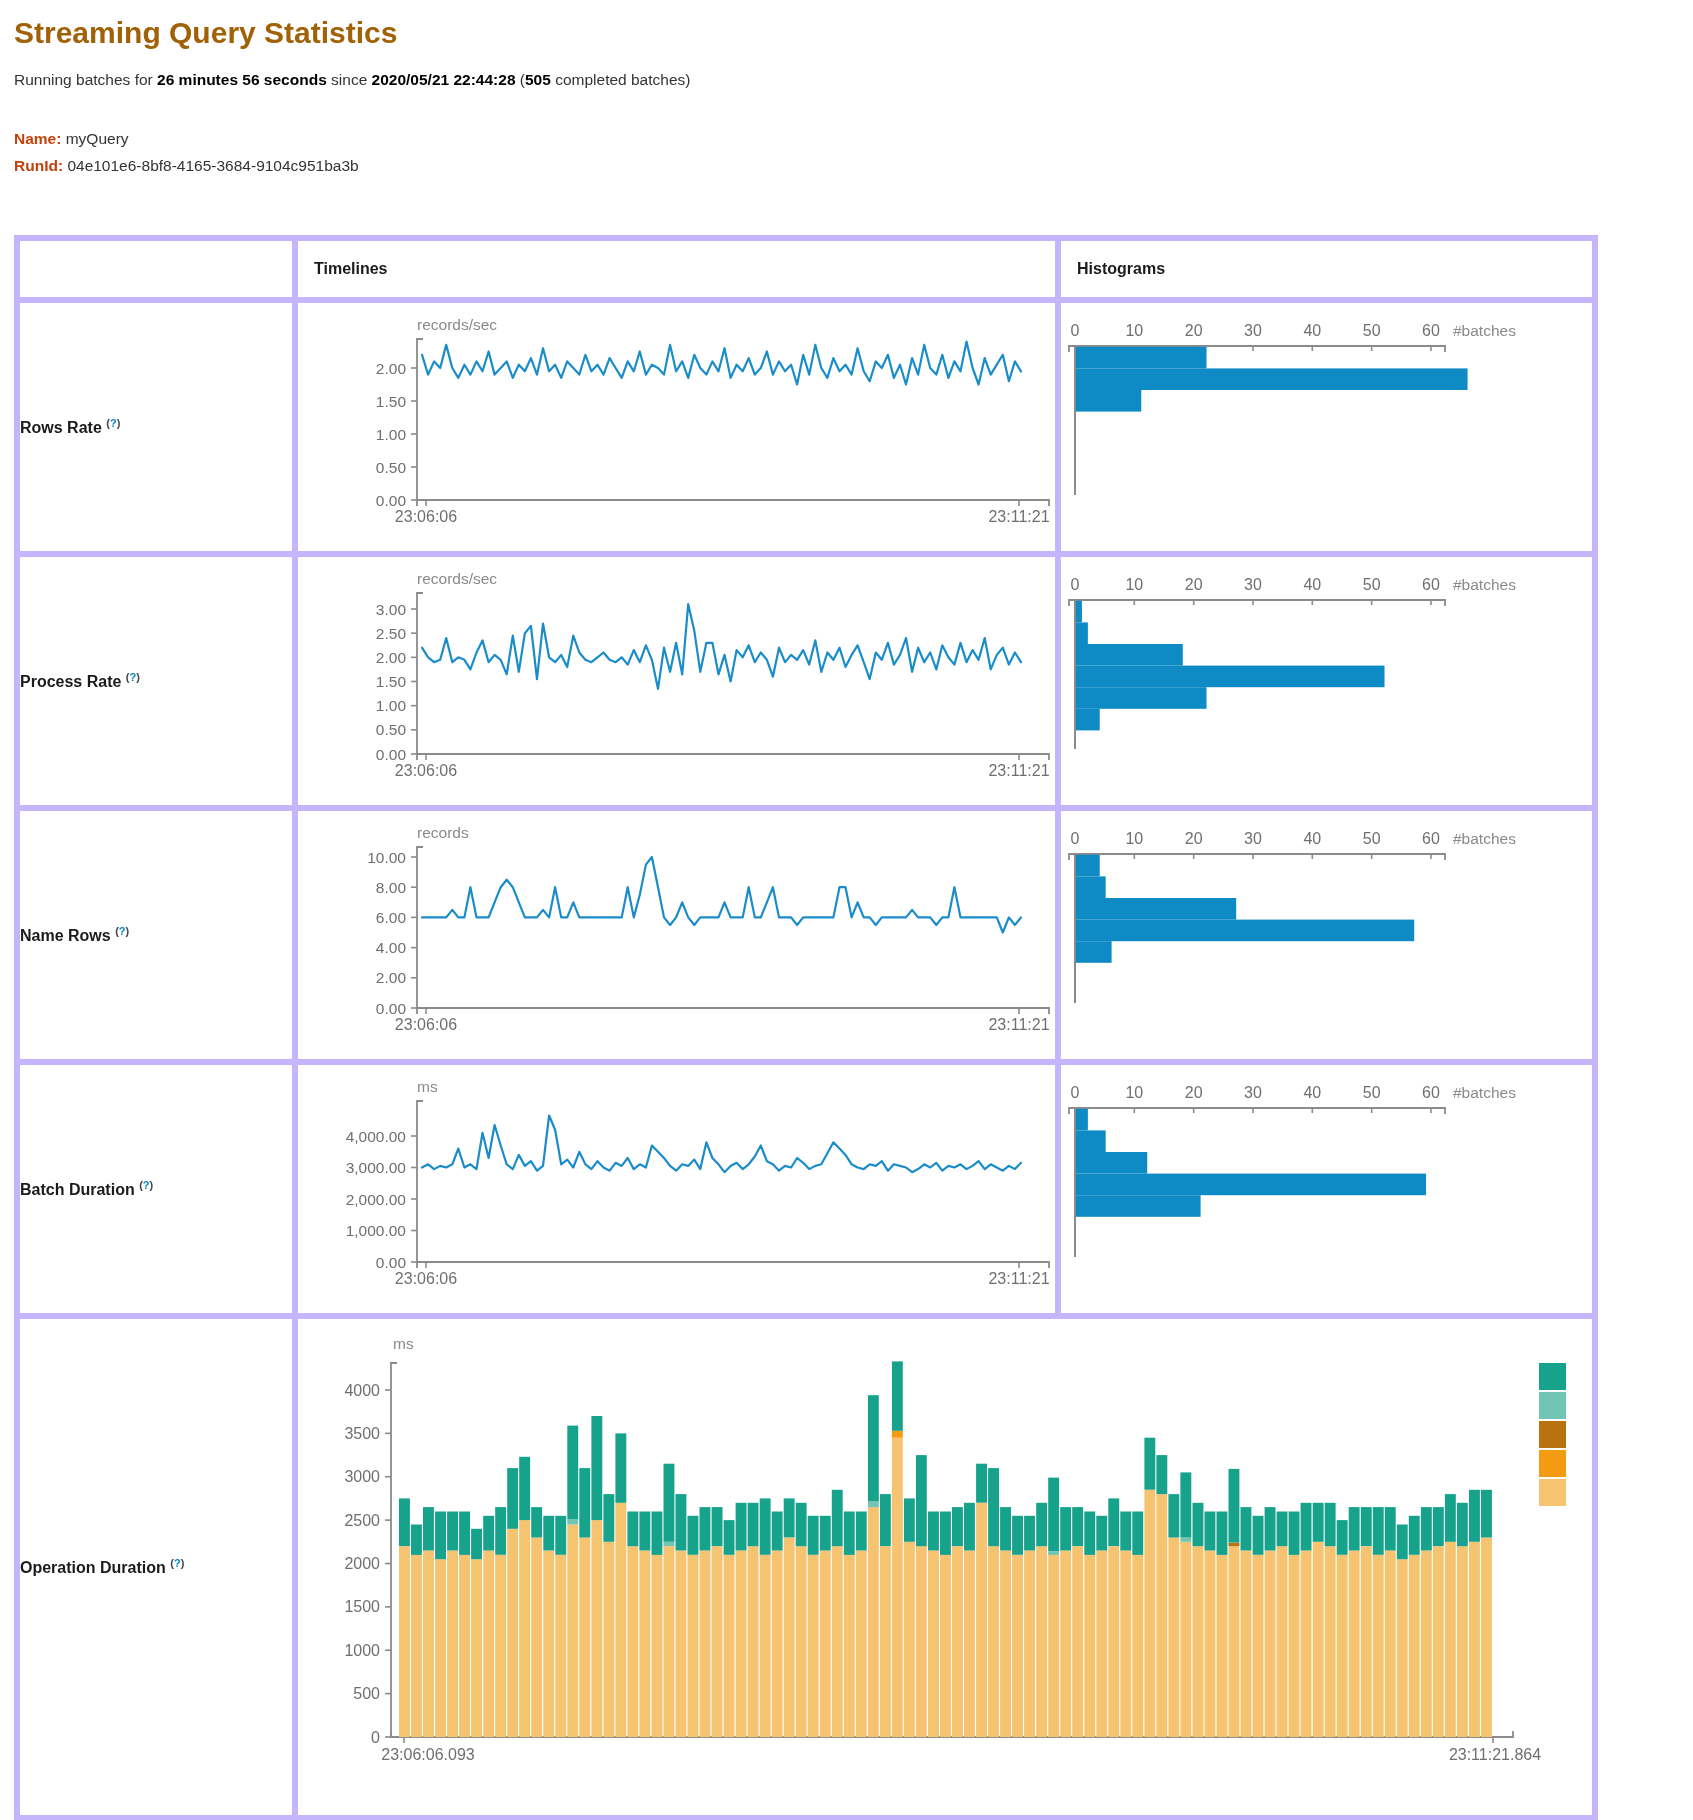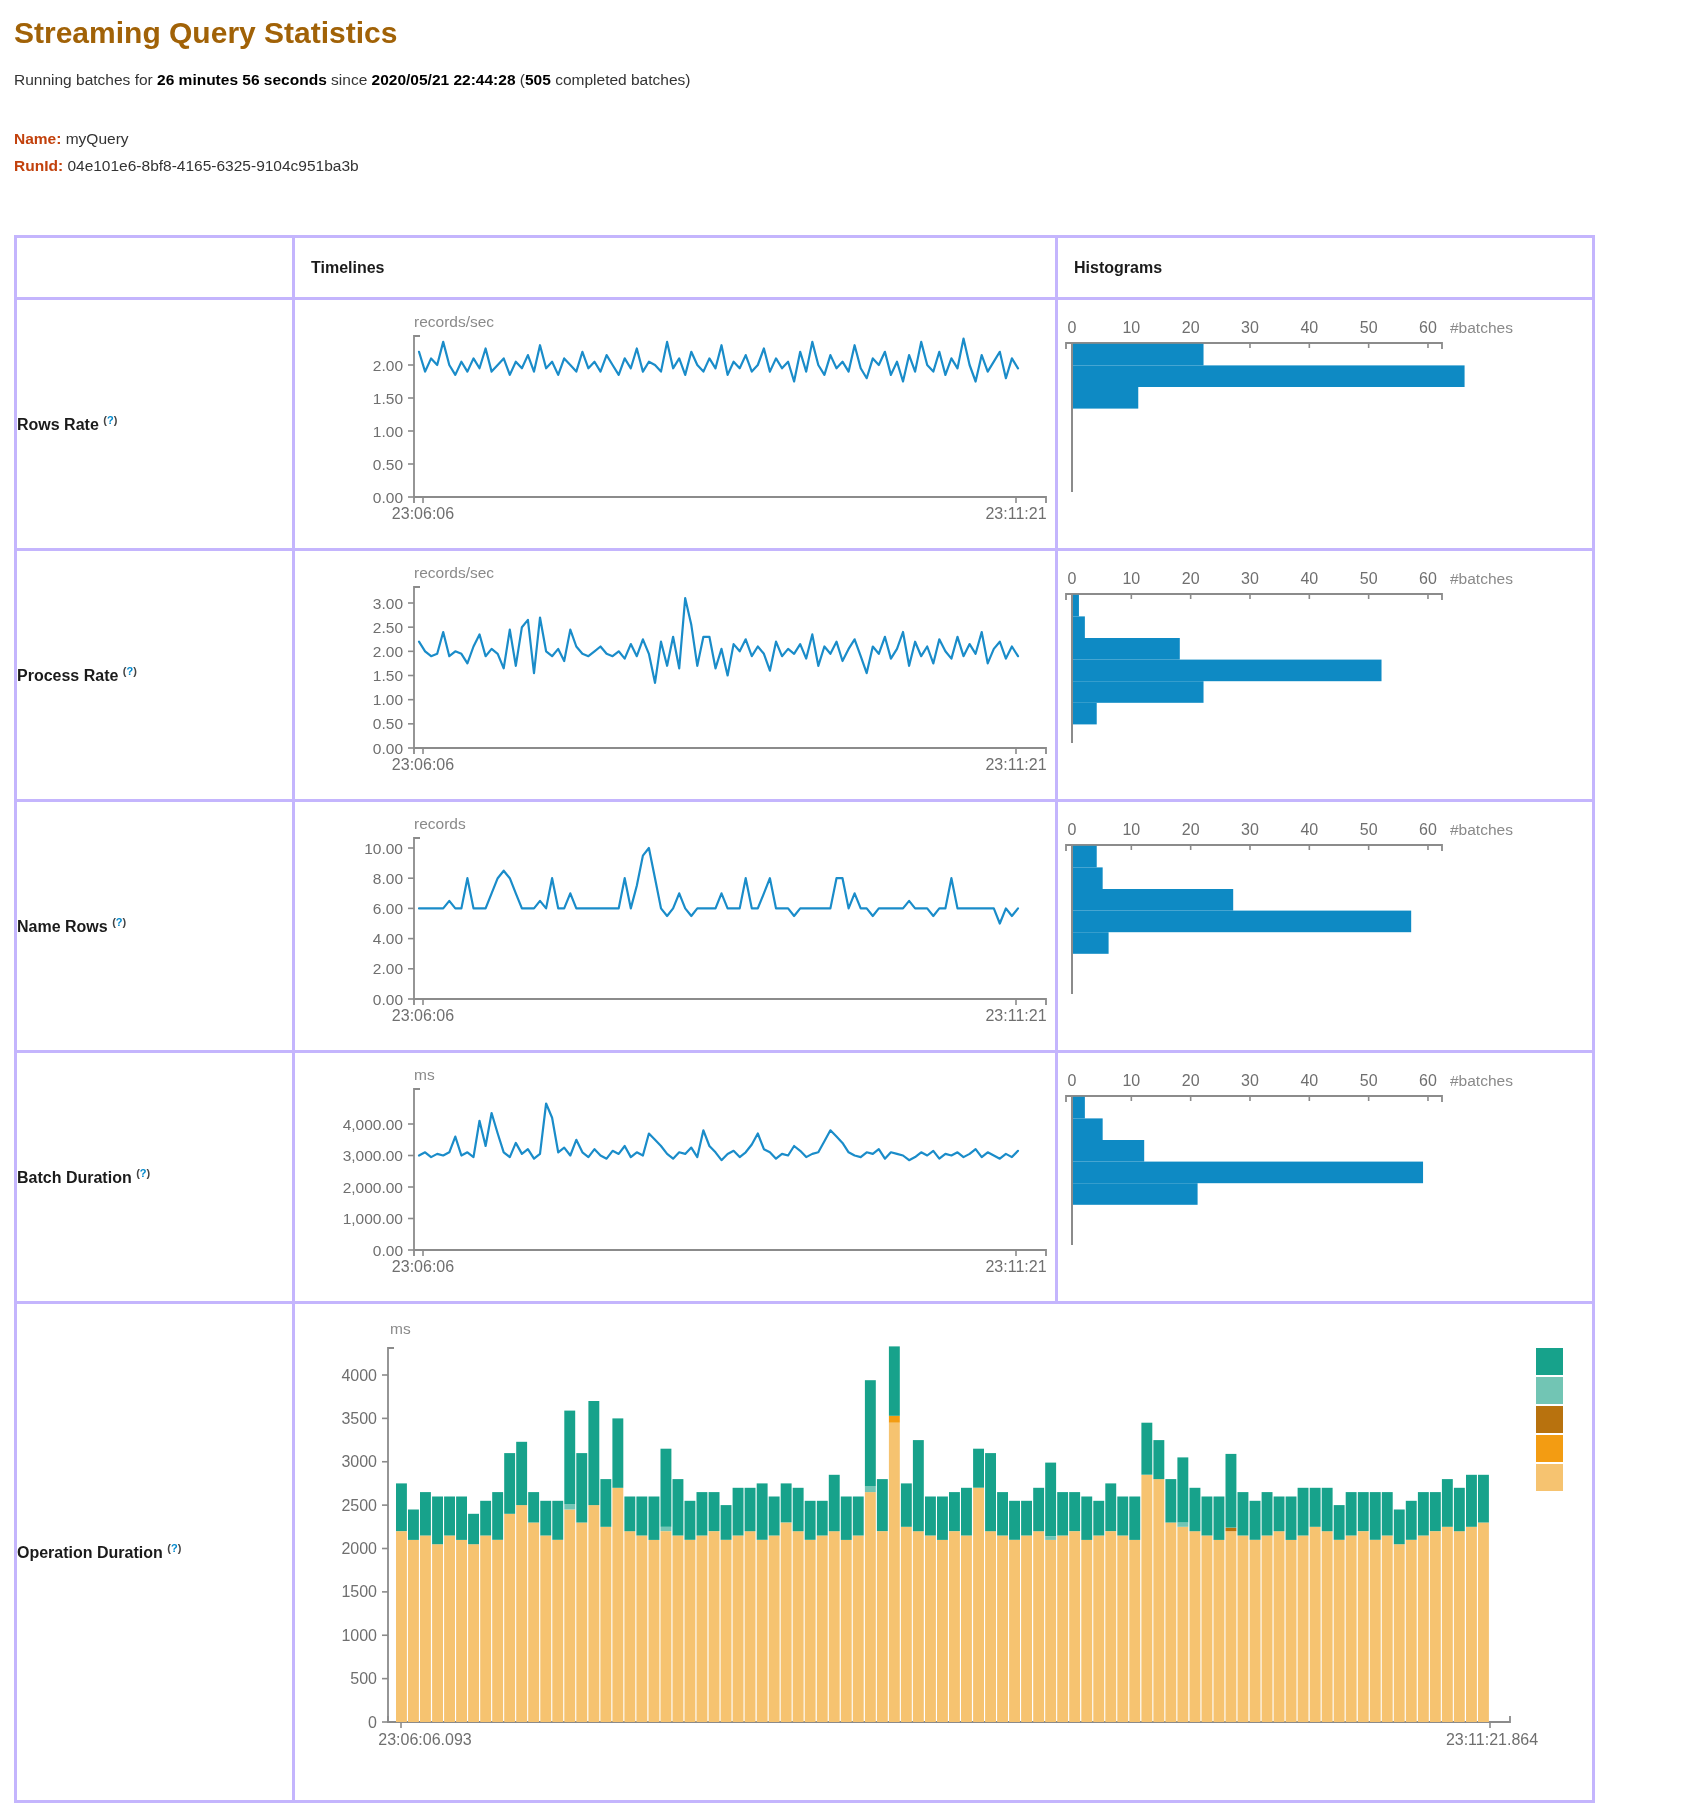--- a/index.html
+++ b/index.html
@@ -6,41 +6,41 @@
   html, body { margin: 0; padding: 0; background: #fff; color: #222;
     font-family: "Liberation Sans", "DejaVu Sans", sans-serif; }
   .page { width: 1693px; padding: 0 14px; }
   h1[data-name="page-title"] { margin: 16px 0 0 0; font-size: 30px; font-weight: bold; color: #a16207; letter-spacing: 0; }
   p.subtitle { margin: 21px 0 0 0; font-size: 15.5px; color: #333; white-space: pre-wrap; }
   p.subtitle b { color: #000000; }
   .meta { margin-top: 36px; font-size: 15.5px; color: #333; }
   .meta div { line-height: 27px; }
   .meta b { color: #c2410c; }
   table.stats { border-collapse: collapse; margin-top: 56px; table-layout: fixed; width: 1578px; }
-  table.stats th, table.stats td { border: 3px solid #c4b5fd; padding: 0; vertical-align: middle; }
+  table.stats th, table.stats td { border: 6px solid #c4b5fd; padding: 0; vertical-align: middle; }
   table.stats th { height: 62px; text-align: left; padding-left: 16px; font-size: 16px; font-weight: bold; color: #1b1b1b; }
   td.row-label { padding-left: 16px; font-size: 16px; font-weight: bold; color: #1b1b1b; }
   td.row-label .help-open, td.row-label .help-close { color: #444; font-weight: bold; }
   td.row-label sup { font-size: 11px; }
   td.row-label .help-q { color: #0088cc; cursor: pointer; }
   td.chart-cell { height: 250px; }
   td.chart-cell-big { height: 498px; }
   svg { display: block; }
 </style>
 </head>
 <body>
 
 <div class="page" data-name="streaming-statistics-page">
   <h1 data-name="page-title">Streaming Query Statistics</h1>
 
   <p class="subtitle" data-name="running-batches-summary"><span data-name="summary-text">Running batches for </span><b data-name="running-duration">26 minutes 56 seconds</b><span data-name="summary-text"> since </span><b data-name="start-timestamp">2020/05/21 22:44:28</b><span data-name="summary-text"> (</span><b data-name="completed-batches-count">505</b><span data-name="summary-text"> completed batches)</span></p>
 
   <div class="meta" data-name="query-metadata">
     <div data-name="query-name-line"><b data-name="query-name-label">Name:</b> <span data-name="query-name-value">myQuery</span></div>
-    <div data-name="query-runid-line"><b data-name="query-runid-label">RunId:</b> <span data-name="query-runid-value">04e101e6-8bf8-4165-6325-9104c951ba3b</span></div>
+    <div data-name="query-runid-line"><b data-name="query-runid-label">RunId:</b> <span data-name="query-runid-value">04e101e6-8bf8-4165-3684-9104c951ba3b</span></div>
   </div>
 
   <table class="stats" data-name="statistics-table">
     <colgroup>
         <col style="width:278px">
         <col style="width:763px">
         <col style="width:537px">
       </colgroup>
     <thead>
       <tr data-name="table-header-row">

